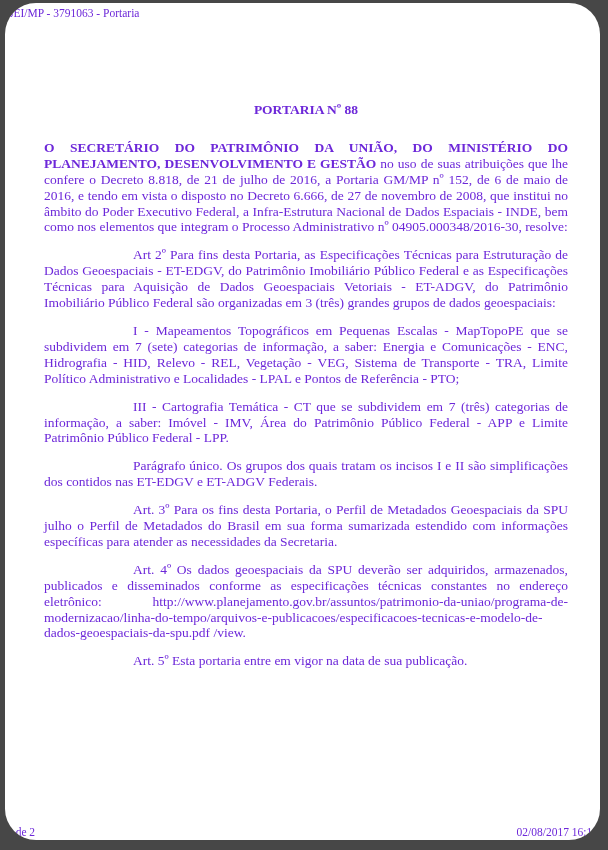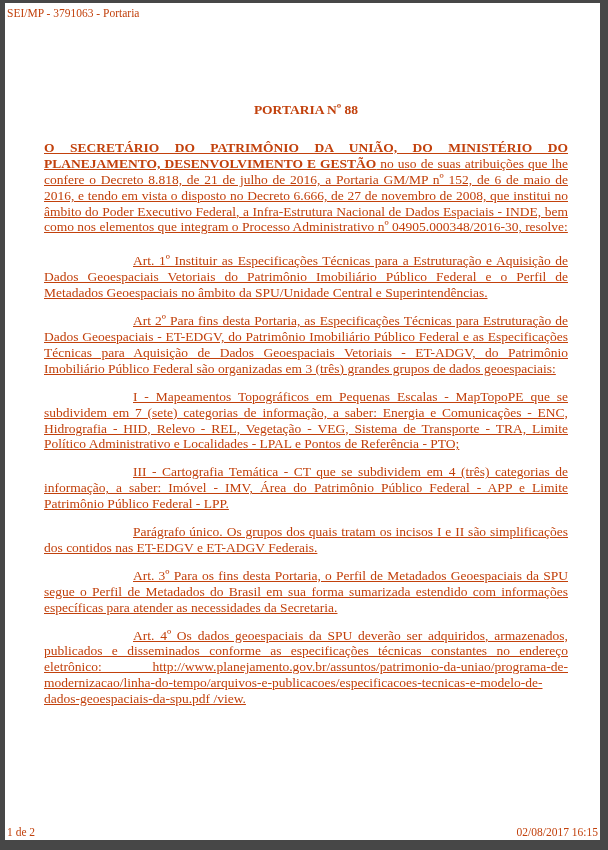--- a/index.html
+++ b/index.html
@@ -11,22 +11,23 @@
   .frame {
     box-sizing: border-box;
     width: 608px; height: 850px;
     background: #474747;
     padding: 3px 8px 10px 5px;
   }
   .page {
     position: relative;
     width: 100%; height: 100%;
     background: #ffffff;
-    color: #c2410c;
+    color: #6d28d9;
     overflow: hidden;
+    border-radius: 31px;
   }
   .print-header {
     position: absolute;
     top: 3px; left: 2px; right: 2px;
     display: flex;
     justify-content: space-between;
     font-size: 11.5px;
     line-height: 14px;
     white-space: nowrap;
   }
@@ -48,21 +49,20 @@
     padding-top: 99px;
     text-align: center;
     font-weight: bold;
     font-size: 13.5px;
   }
   .content p {
     margin: 12px 0 0 0;
     text-align: justify;
     text-indent: 89px;
     overflow-wrap: break-word;
-    text-decoration: underline;
   }
   .content p.preamble {
     margin-top: 22px;
     text-indent: 0;
   }
   .content p.first-article { margin-top: 18px; }
   .signature {
     margin-top: 42px;
     text-align: center;
     font-weight: bold;
@@ -79,27 +79,27 @@
 
     <div class="print-header">
       <span>SEI/MP - 3791063 - Portaria</span>
     </div>
 
     <div class="content">
       <div class="doc-title">PORTARIA Nº 88</div>
 
       <p class="preamble"><b>O SECRETÁRIO DO PATRIMÔNIO DA UNIÃO, DO MINISTÉRIO DO PLANEJAMENTO, DESENVOLVIMENTO E GESTÃO</b><span> no uso de suas atribuições que lhe confere o Decreto 8.818, de 21 de julho de 2016, a Portaria GM/MP nº 152, de 6 de maio de 2016, e tendo em vista o disposto no Decreto 6.666, de 27 de novembro de 2008, que institui no âmbito do Poder Executivo Federal, a Infra-Estrutura Nacional de Dados Espaciais - INDE, bem como nos elementos que integram o Processo Administrativo nº 04905.000348/2016-30, resolve:</span></p>
 
-      <p class="first-article">Art. 1º Instituir as Especificações Técnicas para a Estruturação e Aquisição de Dados Geoespaciais Vetoriais do Patrimônio Imobiliário Público Federal e o Perfil de Metadados Geoespaciais no âmbito da SPU/Unidade Central e Superintendências.</p>
       <p>Art 2º Para fins desta Portaria, as Especificações Técnicas para Estruturação de Dados Geoespaciais - ET-EDGV, do Patrimônio Imobiliário Público Federal e as Especificações Técnicas para Aquisição de Dados Geoespaciais Vetoriais - ET-ADGV, do Patrimônio Imobiliário Público Federal são organizadas em 3 (três) grandes grupos de dados geoespaciais:</p>
       <p>I - Mapeamentos Topográficos em Pequenas Escalas - MapTopoPE que se subdividem em 7 (sete) categorias de informação, a saber: Energia e Comunicações - ENC, Hidrografia - HID, Relevo - REL, Vegetação - VEG, Sistema de Transporte - TRA, Limite Político Administrativo e Localidades - LPAL e Pontos de Referência - PTO;</p>
-      <p>III - Cartografia Temática - CT que se subdividem em 4 (três) categorias de informação, a saber: Imóvel - IMV, Área do Patrimônio Público Federal - APP e Limite Patrimônio Público Federal - LPP.</p>
+      <p>III - Cartografia Temática - CT que se subdividem em 7 (três) categorias de informação, a saber: Imóvel - IMV, Área do Patrimônio Público Federal - APP e Limite Patrimônio Público Federal - LPP.</p>
       <p>Parágrafo único. Os grupos dos quais tratam os incisos I e II são simplificações dos contidos nas ET-EDGV e ET-ADGV Federais.</p>
-      <p>Art. 3º Para os fins desta Portaria, o Perfil de Metadados Geoespaciais da SPU segue o Perfil de Metadados do Brasil em sua forma sumarizada estendido com informações específicas para atender as necessidades da Secretaria.</p>
+      <p>Art. 3º Para os fins desta Portaria, o Perfil de Metadados Geoespaciais da SPU julho o Perfil de Metadados do Brasil em sua forma sumarizada estendido com informações específicas para atender as necessidades da Secretaria.</p>
       <p>Art. 4º Os dados geoespaciais da SPU deverão ser adquiridos, armazenados, publicados e disseminados conforme as especificações técnicas constantes no endereço eletrônico: http://www.planejamento.gov.br/assuntos/patrimonio-da-uniao/programa-de-modernizacao/linha-do-tempo/arquivos-e-publicacoes/especificacoes-tecnicas-e-modelo-de-dados-geoespaciais-da-spu.pdf /view.</p>
+      <p>Art. 5º Esta portaria entre em vigor na data de sua publicação.</p>
 
     </div>
 
     <div class="print-footer">
       <span>1 de 2</span>
       <span>02/08/2017 16:15</span>
     </div>
 
   </div>
 </div>

